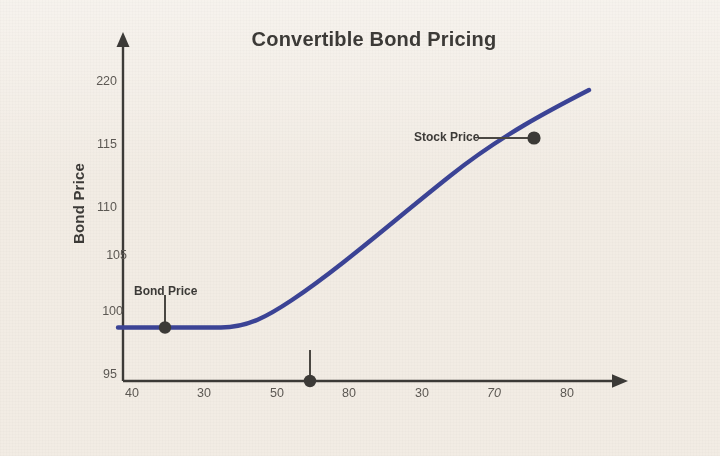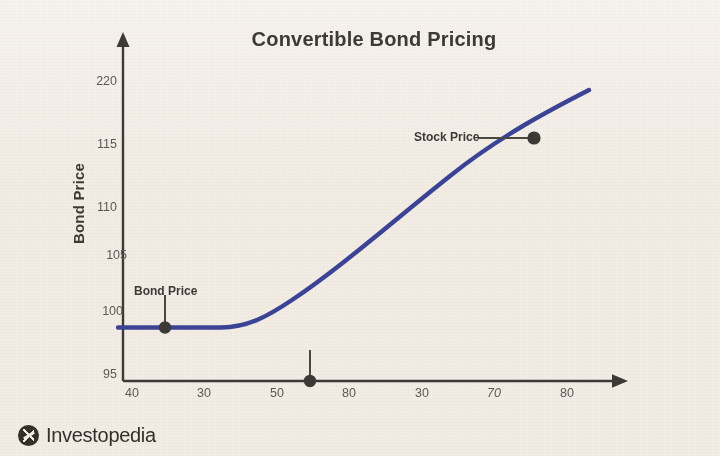--- a/index.html
+++ b/index.html
@@ -149,17 +149,13 @@
   <div class="tick x" style="left:187px;top:386px;">30</div>
   <div class="tick x" style="left:260px;top:386px;">50</div>
   <div class="tick x" style="left:332px;top:386px;">80</div>
   <div class="tick x" style="left:405px;top:386px;">30</div>
   <div class="tick x" style="left:477px;top:386px;font-style:italic;">70</div>
   <div class="tick x" style="left:550px;top:386px;">80</div>
 
   <div class="anno" style="left:134px;top:284px;">Bond Price</div>
   <div class="anno" style="left:414px;top:130px;">Stock Price</div>
 
-  <div class="logo">
-    <span class="logo-mark"></span>
-    <span class="logo-text">Investopedia</span>
-  </div>
 </div>
 
 </body></html>

